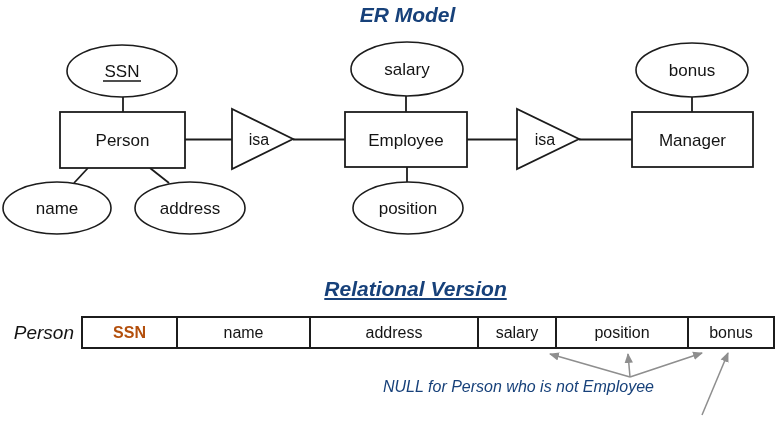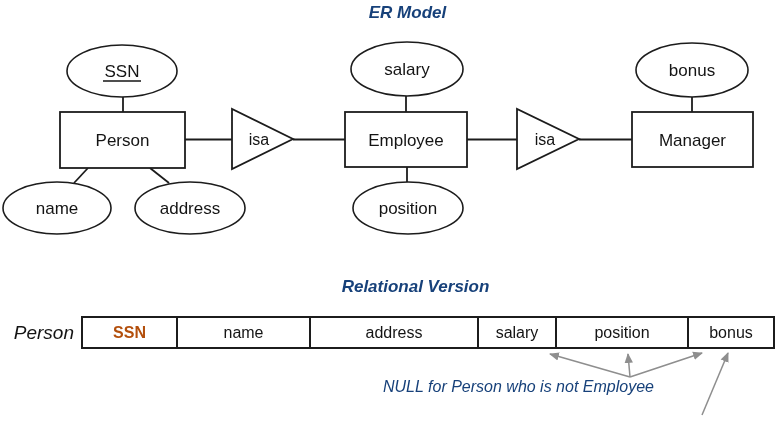--- a/index.html
+++ b/index.html
@@ -8,24 +8,24 @@
     font-family:"Liberation Sans","DejaVu Sans",sans-serif; overflow:hidden;
   }
   .layer-svg { position:absolute; left:0; top:0; }
   svg text {
     font-family:"Liberation Sans","DejaVu Sans",sans-serif;
     fill:#141414; font-size:17px;
   }
   svg .isa-text { font-size:16px; }
   .section-title {
     position:absolute; text-align:center;
-    color:#17417a; font-size:17px; font-style:italic; font-weight:bold;
+    color:#17417a; font-size:21px; font-style:italic; font-weight:bold;
   }
   .er-title { left:34px; right:0; top:3px; }
-  .rel-title { left:50px; right:0; top:277px; }
+  .rel-title { left:50px; right:0; top:277px;text-decoration:underline; }
   .relation-label {
     position:absolute; left:0; top:316px; width:74px; height:33px;
     display:flex; align-items:center; justify-content:flex-end;
     font-style:italic; font-size:19px; color:#141414;
   }
   .rel-table {
     position:absolute; left:81px; top:316px; width:694px; height:33px;
     box-sizing:border-box; border:2px solid #1c1c1c;
     display:flex; background:#ffffff;
   }

